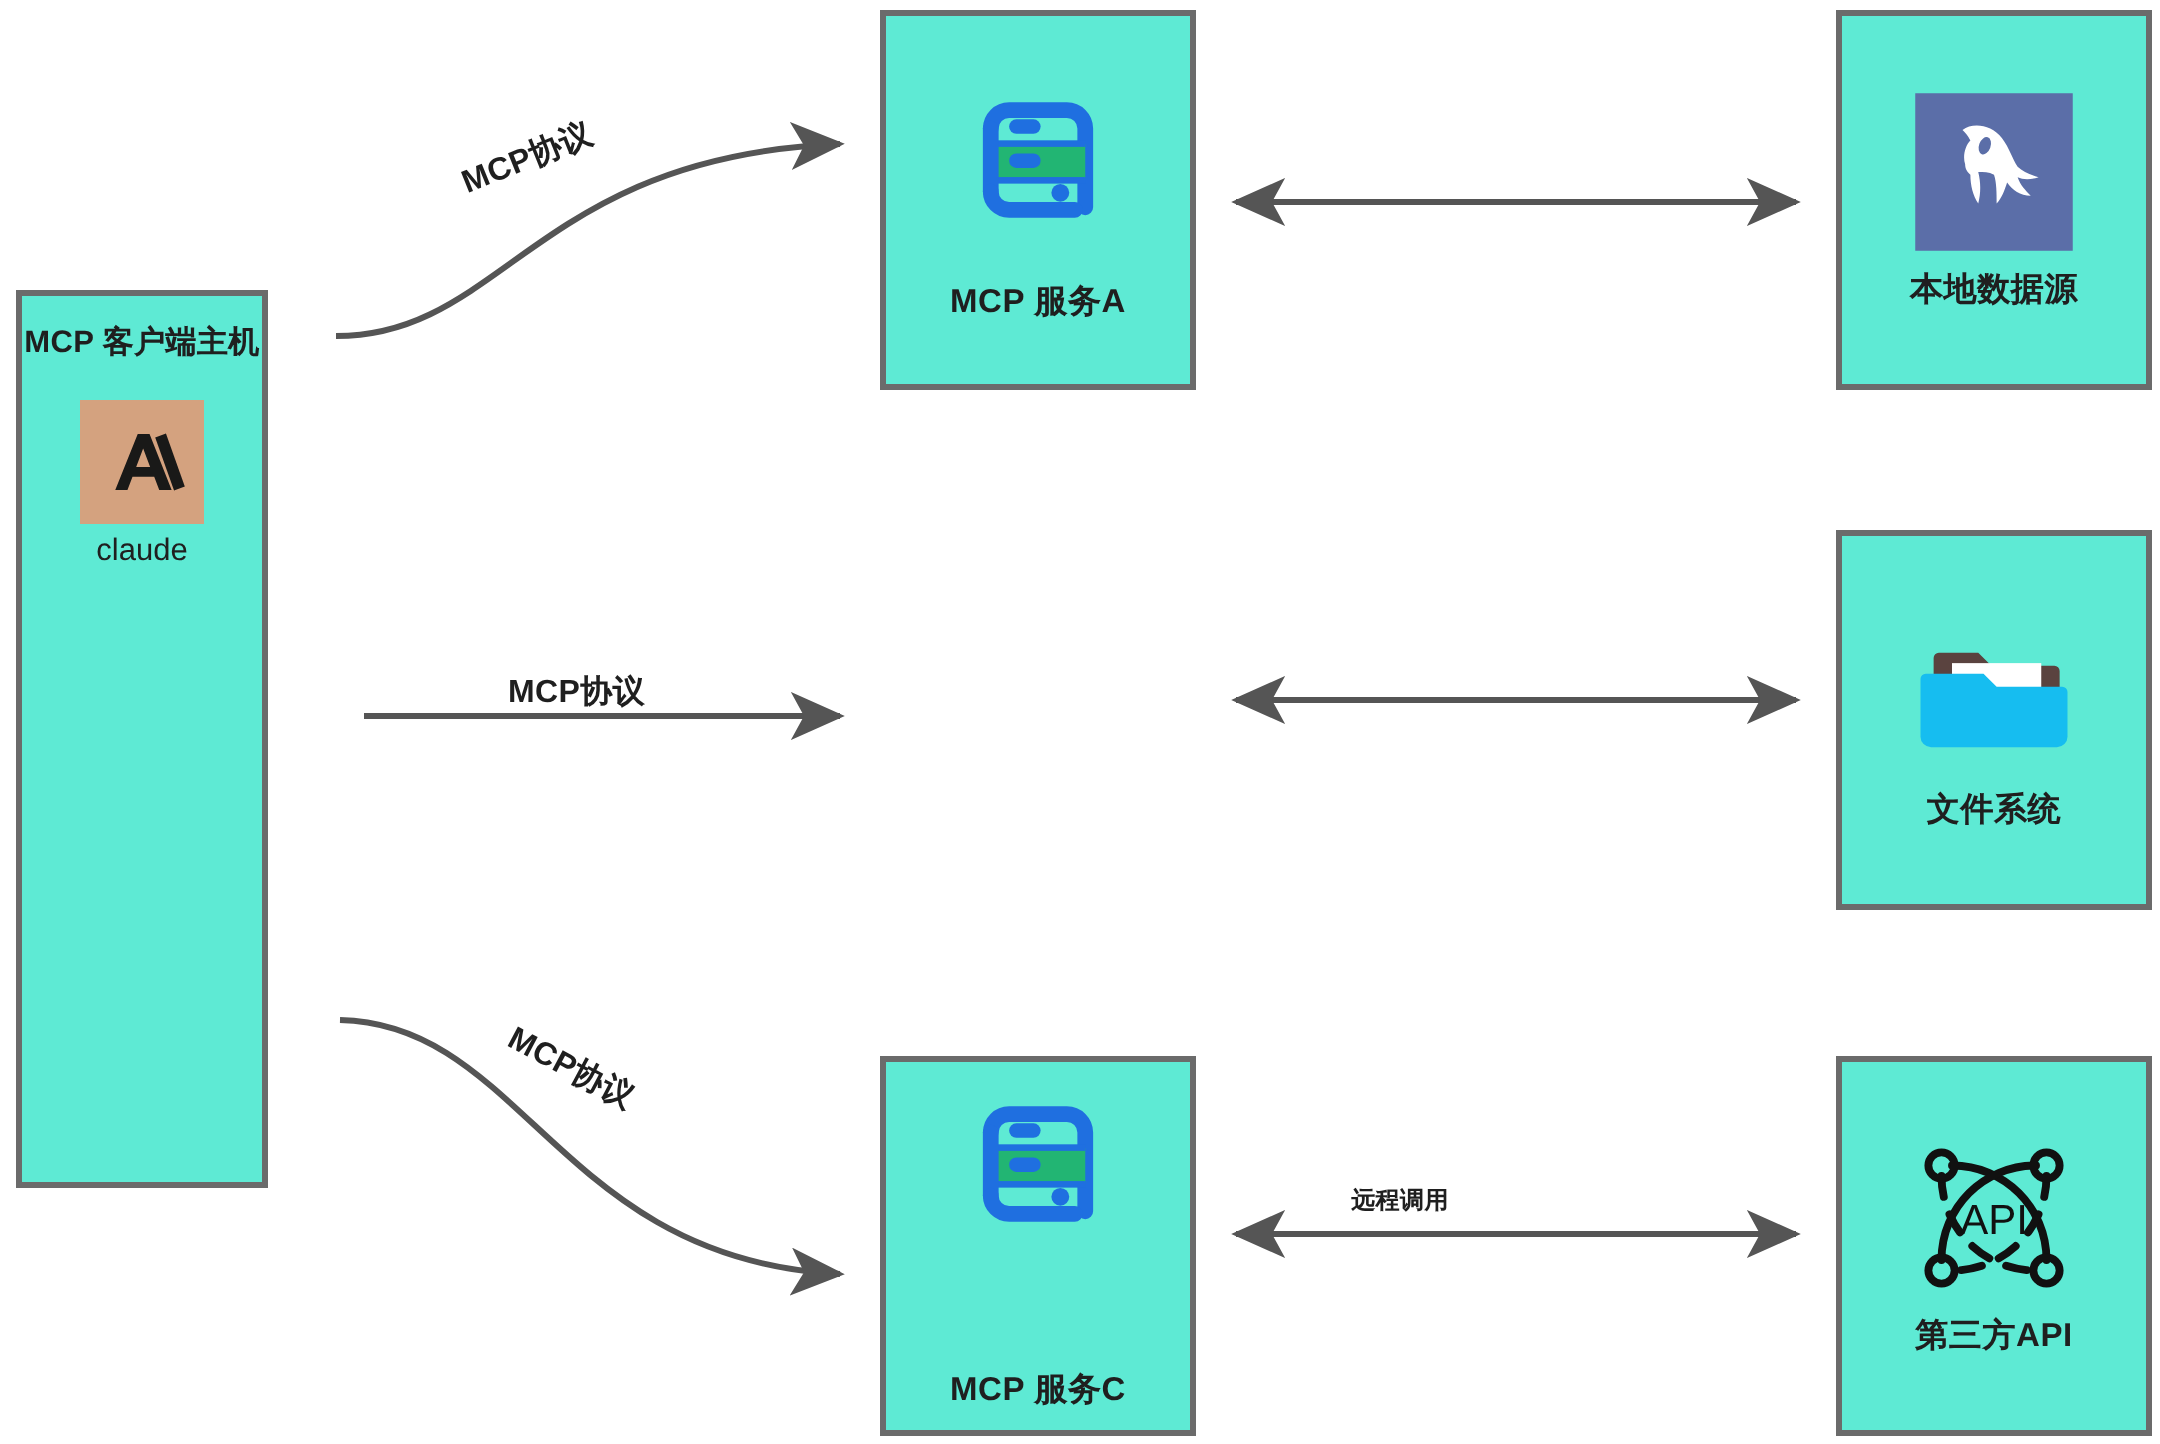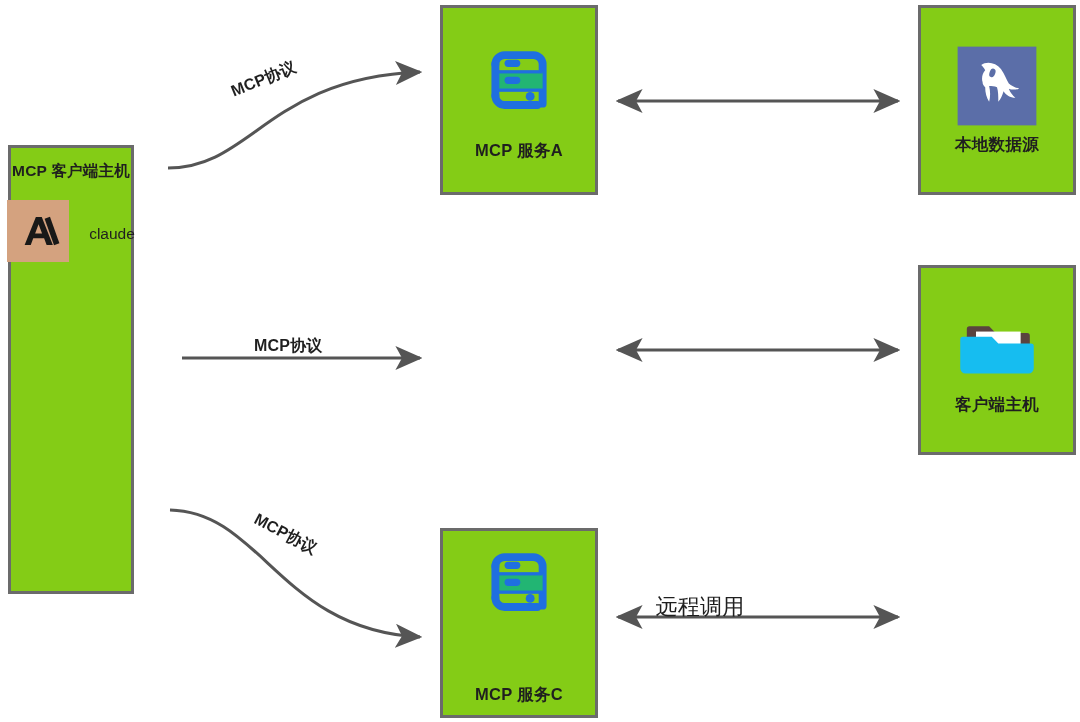--- a/index.html
+++ b/index.html
@@ -17,21 +17,21 @@
   }
   .canvas {
     position: absolute;
     left: 0; top: 0;
     width: 1080px;
     height: 722px;
   }
   
   .box {
     position: absolute;
-    background: #84cc16;
+    background: #5eead4;
     border: 3px solid #6b6b6b;
     box-sizing: border-box;
   }
   
   #client-host {
     left: 8px;
     top: 145px;
     width: 126px;
     height: 449px;
     display: flex;
@@ -40,24 +40,23 @@
   }
   #client-host .host-title {
     font-size: 15.5px;
     font-weight: bold;
     letter-spacing: .2px;
     margin-top: 13px;
     white-space: nowrap;
   }
   .client-item {
     display: flex;
-    flex-direction: row;
+    flex-direction: column;
     align-items: center;
     margin-top: 18px;
-    gap: 20px;
   }
   .client-item .ci-label {
     font-size: 15.5px;
     margin-top: 5px;
     color: #1f1f1f;
     white-space: nowrap;
   }
   .ci-icon { width: 62px; height: 62px; display:block; }
 
   
@@ -112,21 +111,21 @@
     pointer-events: none;
   }
   .edge-label {
     position: absolute;
     font-size: 16px;
     font-weight: bold;
     color: #1f1f1f;
     white-space: nowrap;
     letter-spacing: .2px;
   }
-  .edge-label.plain { font-weight: normal; font-size: 22px; }
+  .edge-label.plain { font-weight: bold; font-size: 12px; }
   #label-top    { left: 232px; top: 82px;  transform: rotate(-22deg); transform-origin: left center; }
   #label-mid    { left: 254px; top: 336px; }
   #label-bot    { left: 255px; top: 508px; transform: rotate(28deg); transform-origin: left center; }
   #label-remote { left: 700px; top: 592px; transform: translateX(-50%); }
 </style>
 </head>
 <body>
 
 <div class="canvas">
 
@@ -214,17 +213,33 @@
     </svg>
     <div class="box-label">本地数据源</div>
   </div>
 
   <div class="box res-box" id="res-fs">
     <svg class="res-icon" viewBox="0 0 64 64">
       <path d="M9 17 h17 l5 5 h24 a2 2 0 0 1 2 2 v26 h-48 v-31 a2 2 0 0 1 2-2z" fill="#5a433f"></path>
       <rect x="16" y="21" width="34" height="26" fill="#ffffff"></rect>
       <path d="M6 25 h22 l5 5 h25 a2 2 0 0 1 2 2 v17 a4 4 0 0 1-4 4 h-48 a4 4 0 0 1-4-4 v-22 a2 2 0 0 1 2-2z" fill="#16bdf0"></path>
     </svg>
-    <div class="box-label">客户端主机</div>
-  </div>
-
+    <div class="box-label">文件系统</div>
+  </div>
+
+  <div class="box res-box" id="res-api">
+    <svg class="res-icon" viewBox="0 0 64 64">
+      <g fill="none" stroke="#111111" stroke-width="3" stroke-linecap="round">
+        <path d="M16 12 C36 12 52 28 52 48"></path>
+        <path d="M48 12 C28 12 12 28 12 48"></path>
+        <path d="M12 16 C12 36 28 52 48 52" stroke-dasharray="8 7"></path>
+        <path d="M52 16 C52 36 36 52 16 52" stroke-dasharray="8 7"></path>
+        <circle cx="12" cy="12" r="5"></circle>
+        <circle cx="52" cy="12" r="5"></circle>
+        <circle cx="12" cy="52" r="5"></circle>
+        <circle cx="52" cy="52" r="5"></circle>
+      </g>
+      <text x="32" y="38" text-anchor="middle" font-family="Liberation Sans, sans-serif" font-size="16" fill="#111111">API</text>
+    </svg>
+    <div class="box-label">第三方API</div>
+  </div>
 
 </div>
 
 </body></html>

